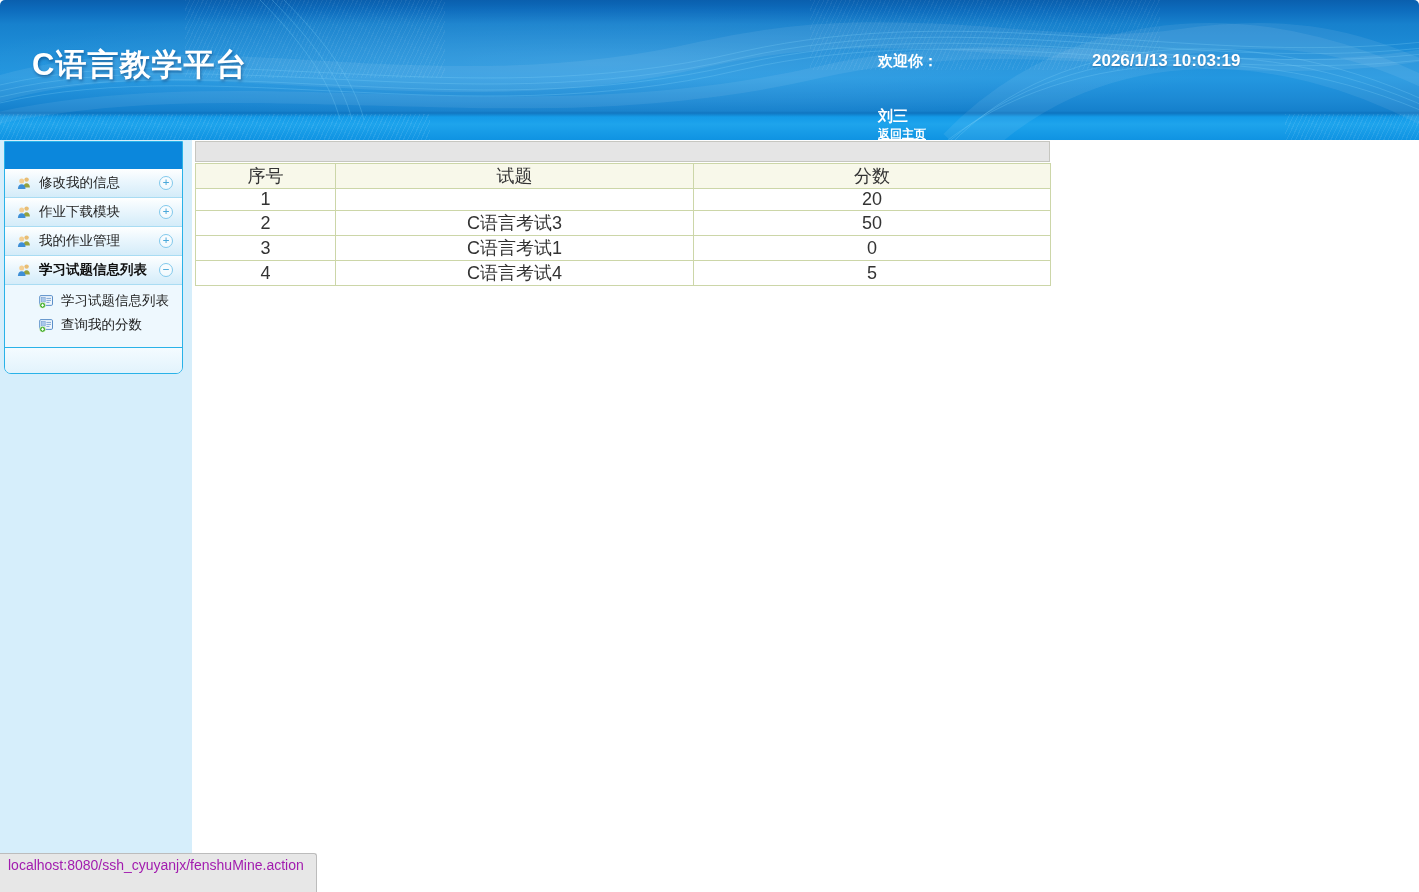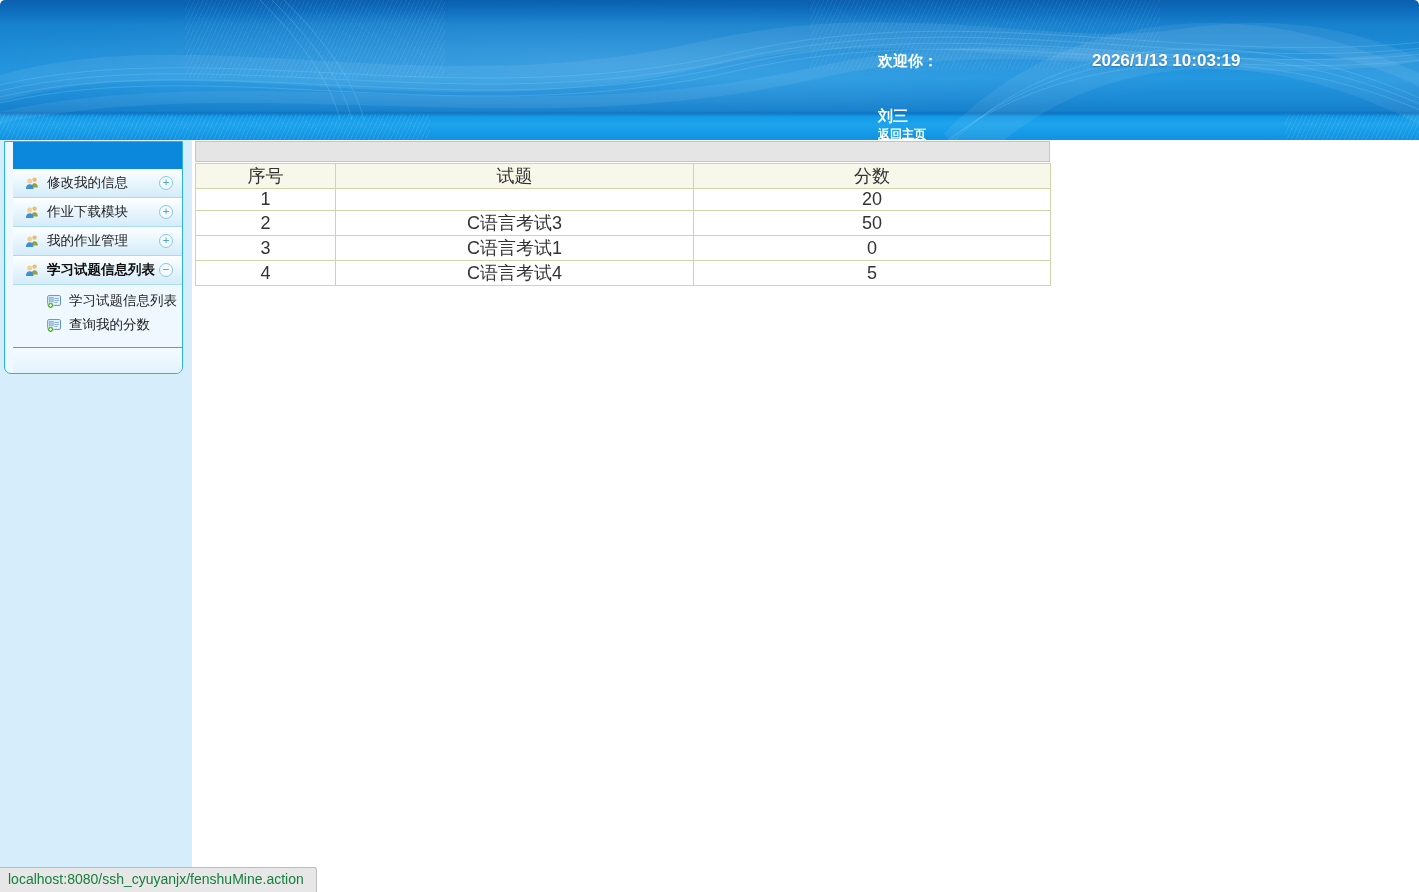--- a/index.html
+++ b/index.html
@@ -53,21 +53,21 @@
   }
 
   
   .left-column{
     position:absolute; left:0; top:140px; width:192px; height:752px;
     background:#d6eefb;
   }
   .sidebar{
     position:absolute; left:4px; top:1px; width:179px;
     border:1px solid #29b2e8; border-radius:0 0 7px 7px;
-    background:#eef8fe; overflow:hidden;padding-left:8px;
+    background:#eef8fe; overflow:hidden;
   }
   .sidebar-header-bar{ height:27px; background:#0b87dc; }
   .menu-item{
     height:29px; display:flex; align-items:center; padding:0 9px 0 11px;
     background:linear-gradient(180deg,#feffff 0%,#eaf6fd 45%,#d4ecf9 100%);
     border-bottom:1px solid #a9dcf3;
     font-size:13.5px; color:#222; cursor:pointer;
   }
   .menu-item .mi-label{ margin-left:7px; }
   .menu-item.active .mi-label{ font-weight:bold; color:#111; }
@@ -100,24 +100,24 @@
     height:22px; background:#f8f8ea; font-weight:normal;
     border:1px solid #ccd6a8;
   }
   table.scores td{
     height:22px; background:#ffffff; border:1px solid #ccd6a8;
   }
   .col-no{ width:140px; } .col-exam{ width:358px; } .col-score{ width:357px; }
 
   
   .status-bar{
-    position:absolute; left:0; bottom:0; height:25px;
+    position:absolute; left:0; bottom:0; height:39px;
     background:#e7e7e7; border:1px solid #bcbcbc; border-left:none; border-bottom:none;
     border-top-right-radius:3px;
-    padding:3px 12px 0 8px; font-size:14px; color:#15803d; white-space:nowrap;
+    padding:3px 12px 0 8px; font-size:14px; color:#a21caf; white-space:nowrap;
   }
 </style>
 </head>
 <body>
 
 <div class="app-header">
   <div class="glow"></div>
   <div class="hatch h1"></div>
   <div class="hatch h2"></div>
   <div class="hatch h3"></div>
@@ -135,20 +135,21 @@
       <path d="M-20,108 C200,48 460,136 740,70 C980,16 1200,88 1440,58"></path>
       <path d="M950,145 C1060,30 1260,18 1445,110"></path>
       <path d="M940,150 C1055,38 1265,26 1450,118"></path>
       <path d="M930,155 C1050,46 1270,34 1455,126"></path>
       <path d="M260,0 C300,40 330,80 340,120"></path>
       <path d="M272,0 C312,40 342,80 352,120"></path>
       <path d="M284,0 C324,40 354,80 364,120"></path>
     </g>
   </svg>
 
+  <div class="page-title">C语言教学平台</div>
 
   <div class="header-right">
     <span class="welcome-label">欢迎你：</span>
     <span class="username">刘三</span>
     <a class="home-link">返回主页</a>
   </div>
   <div class="datetime">2026/1/13 10:03:19</div>
 </div>
 
 <div class="left-column">

